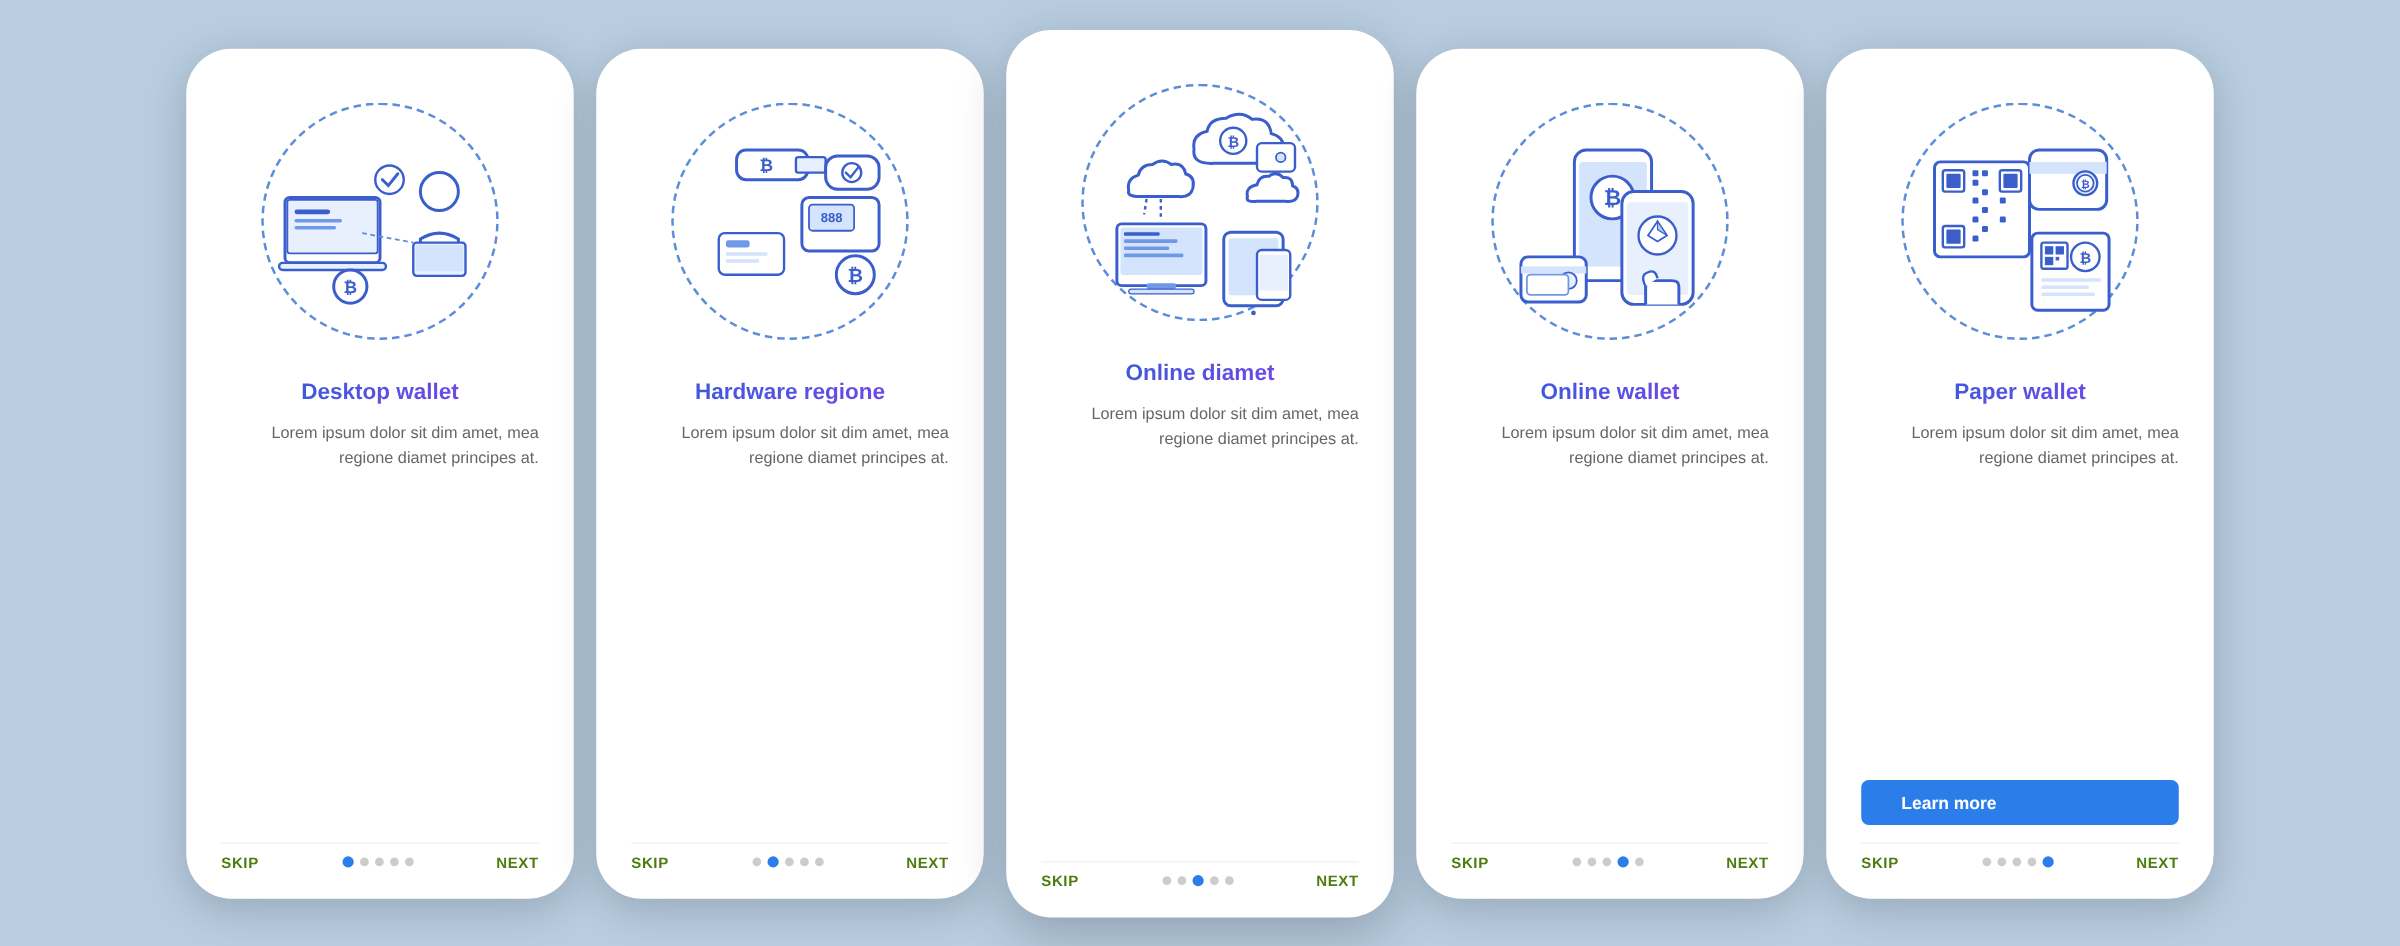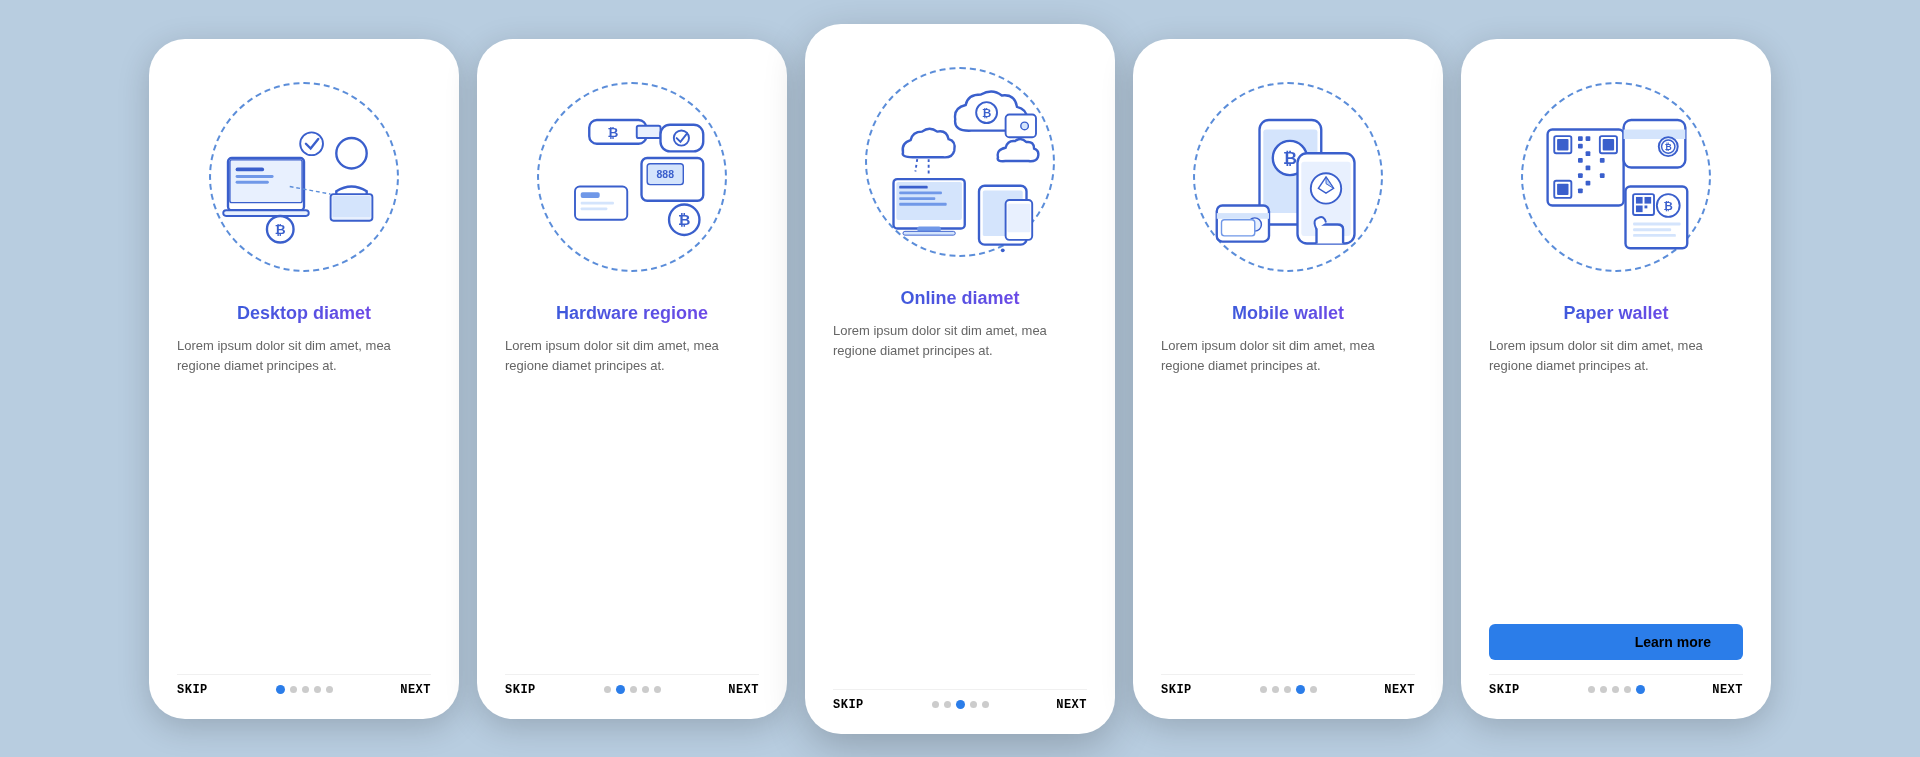--- a/index.html
+++ b/index.html
@@ -81,58 +81,57 @@
     .card-title.blue-gradient {
       background: linear-gradient(135deg, #3b5bdb, #7048e8);
       -webkit-background-clip: text;
       -webkit-text-fill-color: transparent;
       background-clip: text;
     }
 
     .card-description {
       font-size: 13px;
       color: #666;
-      text-align: left;
+      text-align: right;
       line-height: 1.6;
       margin-bottom: 14px;
       flex: 1;
     }
 
     .learn-more-btn {
       background: #2b7de9;
-      color: #000000;
+      color: #ffffff;
       border: none;
       border-radius: 6px;
       padding: 10px 32px;
       font-size: 14px;
       font-weight: 600;
       cursor: pointer;
       margin-bottom: 14px;
       width: 100%;
-      text-align: right;
+      text-align: left;
     }
 
     .card-footer {
       display: flex;
       align-items: center;
       justify-content: space-between;
       width: 100%;
       margin-top: auto;
       padding-top: 8px;
       border-top: 1px solid #f0f0f0;
     }
 
     .footer-link {
       font-size: 12px;
       font-weight: 600;
-      color: #000000;
+      color: #4d7c0f;
       letter-spacing: 0.5px;
       cursor: pointer;
       text-transform: uppercase;
-      font-family: Liberation Mono, monospace;
     }
 
     .dots-container {
       display: flex;
       gap: 5px;
       align-items: center;
     }
 
     .dot {
       width: 7px;
@@ -173,21 +172,21 @@
 
         <rect x="128" y="118" width="44" height="28" rx="3" stroke="#3a5fcc" stroke-width="2" fill="#e8f0fe"></rect>
         <rect x="130" y="120" width="40" height="22" rx="1" fill="#d4e4fc"></rect>
 
         <circle cx="108" cy="65" r="12" stroke="#3a5fcc" stroke-width="2" fill="white"></circle>
         <polyline points="102,65 107,70 115,60" stroke="#3a5fcc" stroke-width="2.5" fill="none" stroke-linecap="round"></polyline>
 
         <line x1="85" y1="110" x2="128" y2="118" stroke="#5b8dd9" stroke-width="1.5" stroke-dasharray="4,3"></line>
       </svg>
     </div>
-    <div class="card-title blue-gradient">Desktop diamet</div>
+    <div class="card-title blue-gradient">Desktop wallet</div>
     <div class="card-description">Lorem ipsum dolor sit dim amet, mea regione diamet principes at.</div>
     <div class="card-footer">
       <span class="footer-link">SKIP</span>
       <div class="dots-container">
         <div class="dot active"></div>
         <div class="dot"></div>
         <div class="dot"></div>
         <div class="dot"></div>
         <div class="dot"></div>
       </div>
@@ -311,21 +310,21 @@
         <path d="M130 170 L130 155 Q130 150 136 150 L152 150 Q158 150 158 155 L158 170" stroke="#3a5fcc" stroke-width="2.5" fill="white"></path>
         <path d="M130 155 Q125 145 132 143 Q138 140 140 148" stroke="#3a5fcc" stroke-width="2" fill="white"></path>
 
         <rect x="25" y="130" width="55" height="38" rx="6" stroke="#3a5fcc" stroke-width="2.5" fill="white"></rect>
         <rect x="25" y="138" width="55" height="6" fill="#d4e4fc" stroke="none"></rect>
         <circle cx="65" cy="150" r="7" fill="#e8f0fe" stroke="#3a5fcc" stroke-width="1.5"></circle>
 
         <rect x="30" y="145" width="35" height="17" rx="3" stroke="#7098e8" stroke-width="1.5" fill="white"></rect>
       </svg>
     </div>
-    <div class="card-title blue-gradient">Mobile wallet</div>
+    <div class="card-title blue-gradient">Online wallet</div>
     <div class="card-description">Lorem ipsum dolor sit dim amet, mea regione diamet principes at.</div>
     <div class="card-footer">
       <span class="footer-link">SKIP</span>
       <div class="dots-container">
         <div class="dot"></div>
         <div class="dot"></div>
         <div class="dot"></div>
         <div class="dot active"></div>
         <div class="dot"></div>
       </div>

